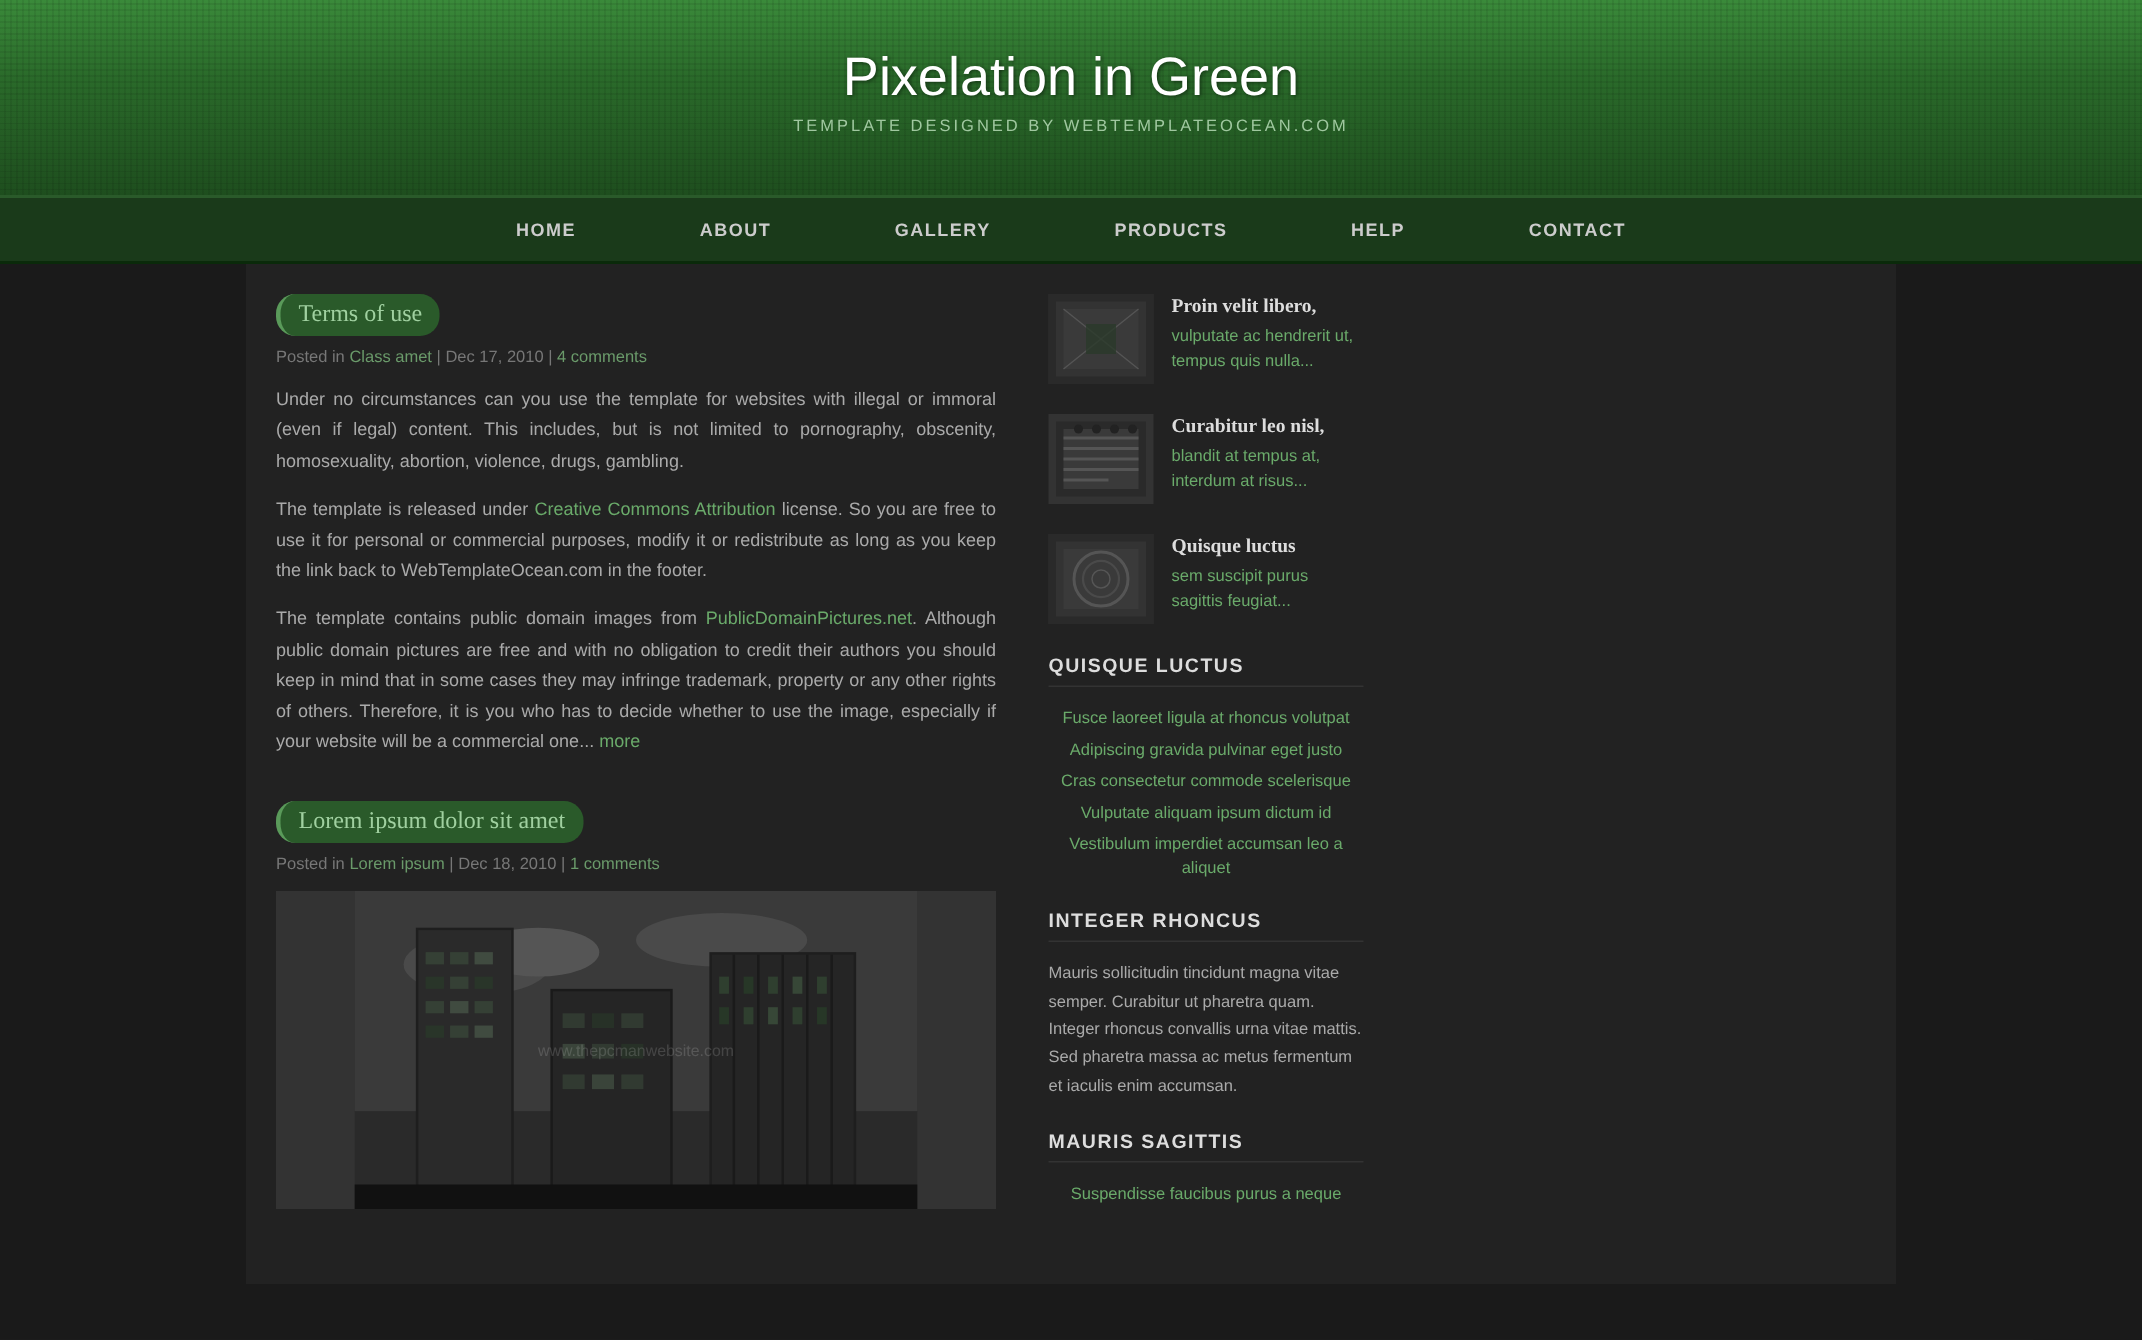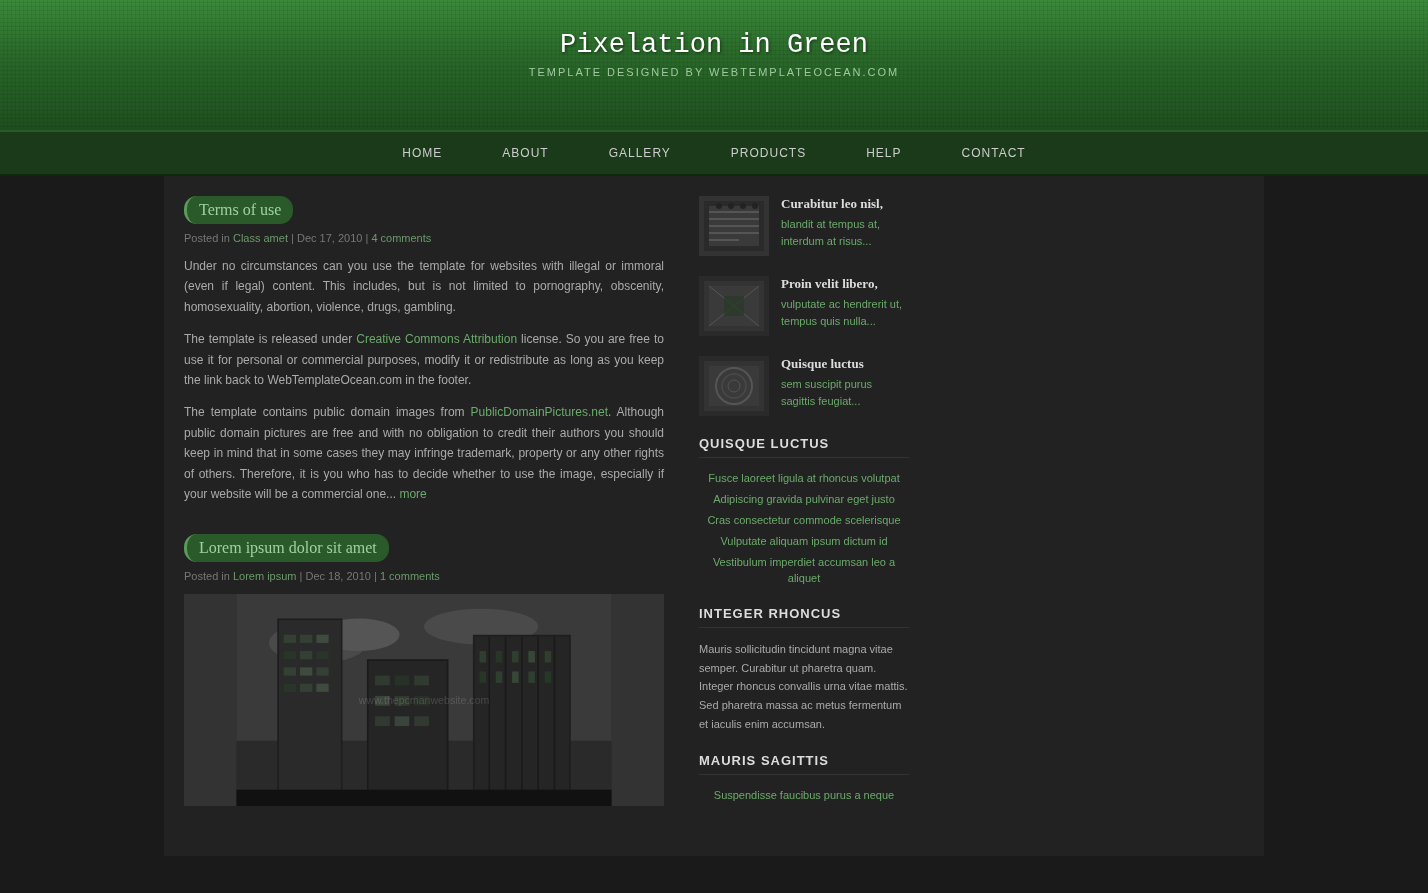--- a/index.html
+++ b/index.html
@@ -16,23 +16,23 @@
       min-height: 130px;
     }
     #header::before {
       content: '';
       position: absolute;
       inset: 0;
       background: repeating-linear-gradient(0deg, transparent, transparent 3px, rgba(0,0,0,0.07) 3px, rgba(0,0,0,0.07) 4px),
                   repeating-linear-gradient(90deg, transparent, transparent 3px, rgba(0,0,0,0.07) 3px, rgba(0,0,0,0.07) 4px);
     }
     #site-title {
-      font-size: 27px;
+      font-size: 36px;
       color: #fff;
-      font-family: Liberation Mono, monospace;
+      font-family: Liberation Sans, sans-serif;
       font-weight: normal;
       position: relative;
       z-index: 1;
       text-shadow: 1px 1px 3px rgba(0,0,0,0.5);
     }
     #site-subtitle {
       font-size: 11px;
       color: #a0c8a0;
       letter-spacing: 2px;
       margin-top: 6px;
@@ -43,23 +43,24 @@
 
     
     #nav {
       background: #1a3a1a;
       border-top: 2px solid #2a5a2a;
       border-bottom: 2px solid #0a2a0a;
     }
     #nav ul {
       list-style: none;
       display: flex;
-      justify-content: center;
+      justify-content: space-between;
       max-width: 800px;
       margin: 0 auto;
+      font-weight: bold;
     }
     #nav ul li a {
       display: block;
       color: #ccc;
       text-decoration: none;
       padding: 14px 30px;
       font-family: Arial, sans-serif;
       font-size: 12px;
       letter-spacing: 1px;
       text-transform: uppercase;
@@ -333,20 +334,39 @@
           </div>
         </div>
 
       </div>
 
       <div id="sidebar">
 
         <div class="sidebar-item">
           <div class="sidebar-thumb">
             <svg class="sidebar-thumb-img" viewBox="0 0 70 60" xmlns="http://www.w3.org/2000/svg">
+              <rect width="70" height="60" fill="#2a2a2a"></rect>
+              <rect x="5" y="5" width="60" height="50" fill="#333"></rect>
+
+              <rect x="10" y="10" width="50" height="40" fill="#3a3a3a"></rect>
+              <line x1="10" y1="10" x2="60" y2="50" stroke="#555" stroke-width="1"></line>
+              <line x1="60" y1="10" x2="10" y2="50" stroke="#555" stroke-width="1"></line>
+              <rect x="25" y="20" width="20" height="20" fill="#2a3a2a" opacity="0.8"></rect>
+            </svg>
+          </div>
+          <div class="sidebar-item-text">
+            <div class="sidebar-item-title">Proin velit libero,</div>
+            <a href="#" class="sidebar-item-link">vulputate ac hendrerit ut,</a>
+            <a href="#" class="sidebar-item-link">tempus quis nulla...</a>
+          </div>
+        </div>
+
+        <div class="sidebar-item">
+          <div class="sidebar-thumb">
+            <svg class="sidebar-thumb-img" viewBox="0 0 70 60" xmlns="http://www.w3.org/2000/svg">
               <rect width="70" height="60" fill="#333"></rect>
               <rect x="5" y="5" width="60" height="50" fill="#2a2a2a"></rect>
 
               <rect x="10" y="10" width="50" height="40" fill="#3a3a3a"></rect>
               <rect x="10" y="15" width="50" height="2" fill="#555"></rect>
               <rect x="10" y="22" width="50" height="2" fill="#555"></rect>
               <rect x="10" y="29" width="50" height="2" fill="#555"></rect>
               <rect x="10" y="36" width="50" height="2" fill="#555"></rect>
               <rect x="10" y="43" width="30" height="2" fill="#555"></rect>
               <circle cx="20" cy="10" r="3" fill="#222"></circle>
@@ -360,39 +380,20 @@
             <a href="#" class="sidebar-item-link">blandit at tempus at,</a>
             <a href="#" class="sidebar-item-link">interdum at risus...</a>
           </div>
         </div>
 
         <div class="sidebar-item">
           <div class="sidebar-thumb">
             <svg class="sidebar-thumb-img" viewBox="0 0 70 60" xmlns="http://www.w3.org/2000/svg">
               <rect width="70" height="60" fill="#2a2a2a"></rect>
               <rect x="5" y="5" width="60" height="50" fill="#333"></rect>
-
-              <rect x="10" y="10" width="50" height="40" fill="#3a3a3a"></rect>
-              <line x1="10" y1="10" x2="60" y2="50" stroke="#555" stroke-width="1"></line>
-              <line x1="60" y1="10" x2="10" y2="50" stroke="#555" stroke-width="1"></line>
-              <rect x="25" y="20" width="20" height="20" fill="#2a3a2a" opacity="0.8"></rect>
-            </svg>
-          </div>
-          <div class="sidebar-item-text">
-            <div class="sidebar-item-title">Proin velit libero,</div>
-            <a href="#" class="sidebar-item-link">vulputate ac hendrerit ut,</a>
-            <a href="#" class="sidebar-item-link">tempus quis nulla...</a>
-          </div>
-        </div>
-
-        <div class="sidebar-item">
-          <div class="sidebar-thumb">
-            <svg class="sidebar-thumb-img" viewBox="0 0 70 60" xmlns="http://www.w3.org/2000/svg">
-              <rect width="70" height="60" fill="#2a2a2a"></rect>
-              <rect x="5" y="5" width="60" height="50" fill="#333"></rect>
               <rect x="10" y="10" width="50" height="40" fill="#3a3a3a"></rect>
 
               <circle cx="35" cy="30" r="18" fill="none" stroke="#555" stroke-width="2"></circle>
               <circle cx="35" cy="30" r="12" fill="none" stroke="#4a4a4a" stroke-width="1.5"></circle>
               <circle cx="35" cy="30" r="6" fill="none" stroke="#555" stroke-width="1"></circle>
             </svg>
           </div>
           <div class="sidebar-item-text">
             <div class="sidebar-item-title">Quisque luctus</div>
             <a href="#" class="sidebar-item-link">sem suscipit purus</a>

